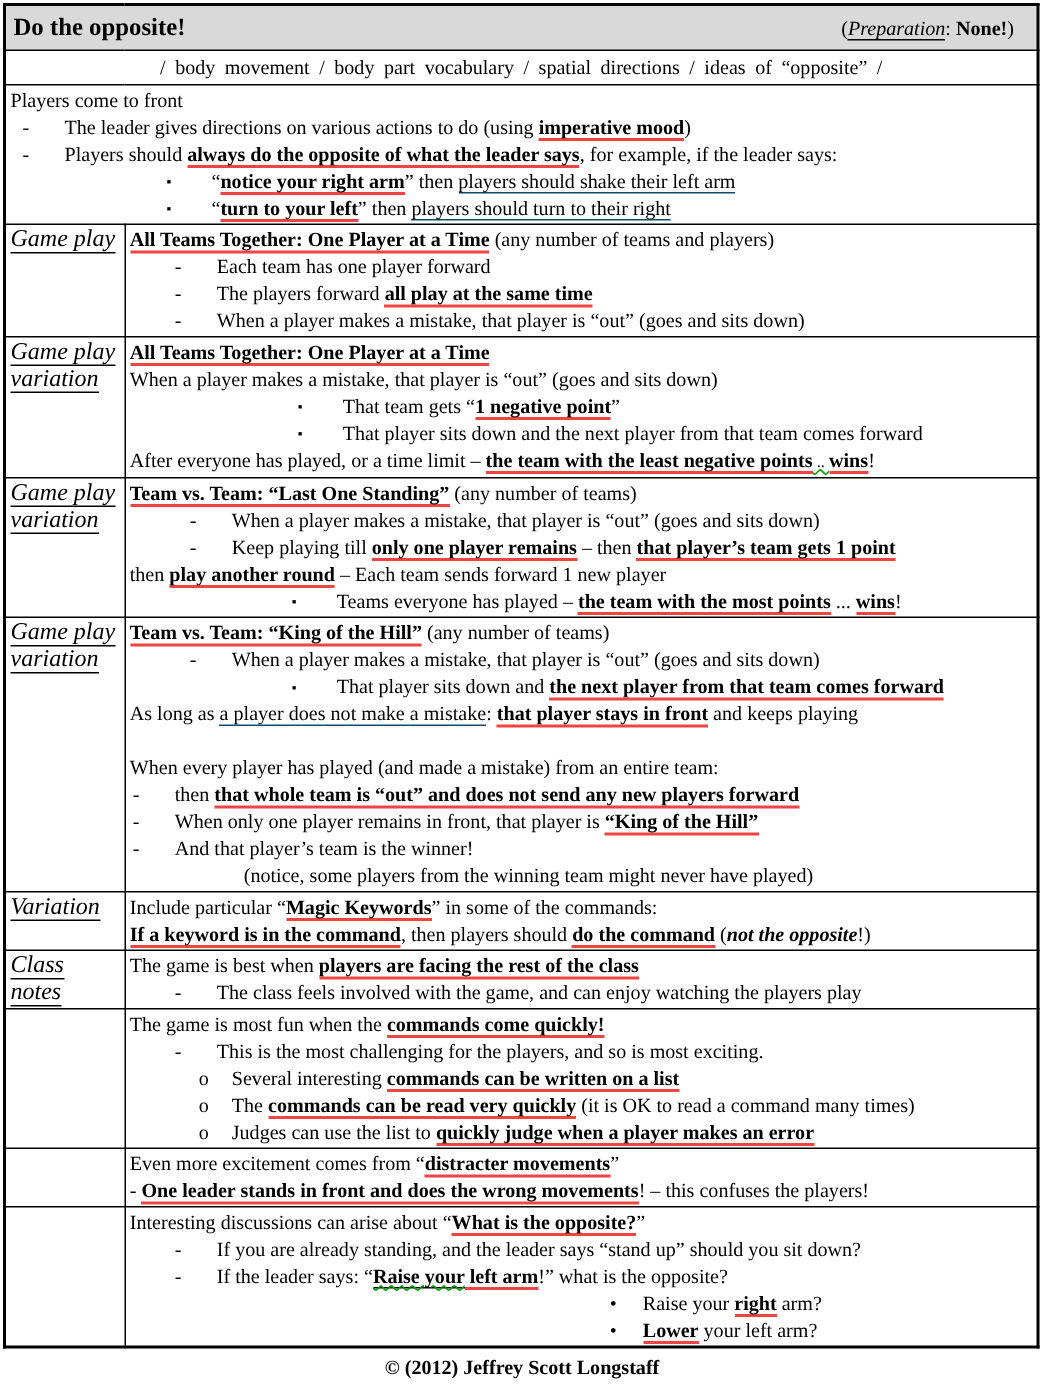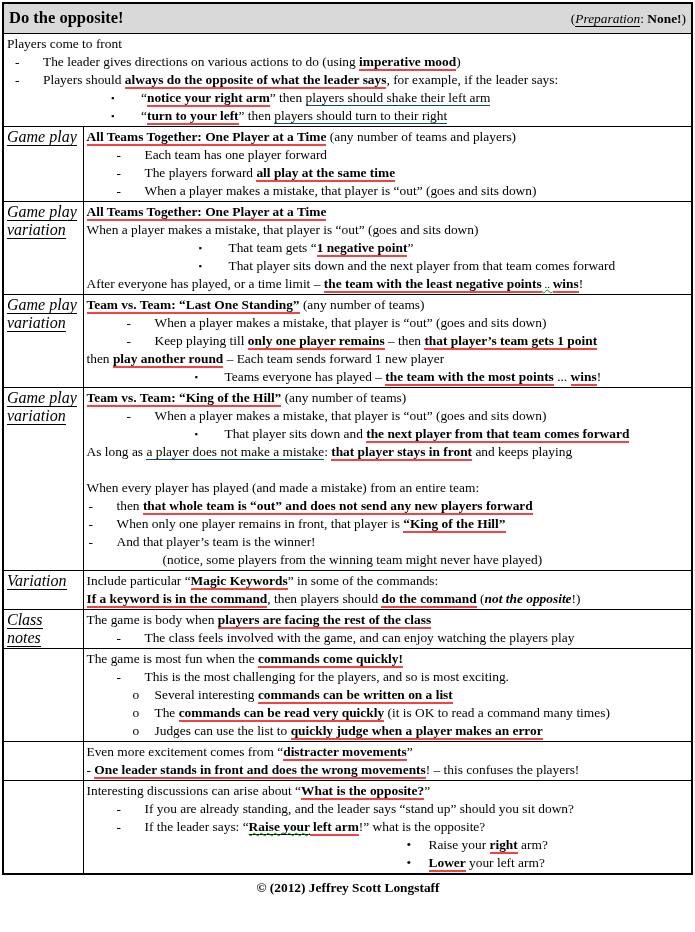--- a/index.html
+++ b/index.html
@@ -12,21 +12,21 @@
   table.doc{
     border-collapse:collapse;width:691px;table-layout:fixed;
     border:2px solid #000;
   }
   td{
     border:1px solid #000;vertical-align:top;
     padding:1px 3px;
   }
   col.label-col{width:80px;}
   
-  .title-row td{background:#d9d9d9;padding:4px 5px 5px 5px;}
+  .title-row td{background:#d9d9d9;padding:4px 15px 5px 5px;}
   .title-flex{display:flex;justify-content:space-between;align-items:baseline;}
   .doc-title{font-weight:bold;font-size:16.5px;line-height:20px;}
   .prep{font-size:13.4px;}
   .topics-row td{padding:2px 3px;}
   .topics{text-align:center;word-spacing:3px;}
   
   .label-cell{font-size:16px;}
   .label-cell .iu{font-style:italic;border-bottom:1px solid #000;}
   
   .line{min-height:18px;}
@@ -63,20 +63,25 @@
       </colgroup>
     <tbody>
       <tr class="title-row">
         <td colspan="2">
           <div class="title-flex">
             <span class="doc-title">Do the opposite!</span>
             <span class="prep"><span>(</span><span class="iu">Preparation</span><span>: </span><span class="b">None!</span><span>)</span></span>
           </div>
         </td>
       </tr>
+      <tr class="topics-row">
+        <td colspan="2">
+          <div class="topics">/  body movement  /  body part vocabulary  /  spatial directions  /  ideas of “opposite”  /</div>
+        </td>
+      </tr>
     </tbody>
     <tbody id="rows">
         <tr>
           <td class="content-cell" colspan="2">
             <div class="line"><span class="lt"><span>Players come to front</span></span></div>
             <div class="line bullet" style="padding-left: 8px;">
               <span class="mk mk-dash">-</span>
               <span class="lt"><span>The leader gives directions on various actions to do (using </span><span class="bu">imperative mood</span><span>)</span></span>
             </div>
             <div class="line bullet" style="padding-left: 8px;">
@@ -194,21 +199,21 @@
           <td class="content-cell">
             <div class="line"><span class="lt"><span>Include particular “</span><span class="bu">Magic Keywords</span><span>” in some of the commands:</span></span></div>
             <div class="line"><span class="lt"><span class="bu">If a keyword is in the command</span><span>, then players should </span><span class="bu">do the command</span><span> (</span><span class="bi">not the opposite</span><span>!)</span></span></div>
           </td>
         </tr>
         <tr>
           <td class="label-cell">
             <div class="line"><span class="iu">Class notes</span></div>
           </td>
           <td class="content-cell">
-            <div class="line"><span class="lt"><span>The game is body when </span><span class="bu">players are facing the rest of the class</span></span></div>
+            <div class="line"><span class="lt"><span>The game is best when </span><span class="bu">players are facing the rest of the class</span></span></div>
             <div class="line bullet" style="padding-left: 30px;">
               <span class="mk mk-dash">-</span>
               <span class="lt"><span>The class feels involved with the game, and can enjoy watching the players play</span></span>
             </div>
           </td>
         </tr>
         <tr>
           <td class="label-cell"></td>
           <td class="content-cell">
             <div class="line"><span class="lt"><span>The game is most fun when the </span><span class="bu">commands come quickly!</span></span></div>

